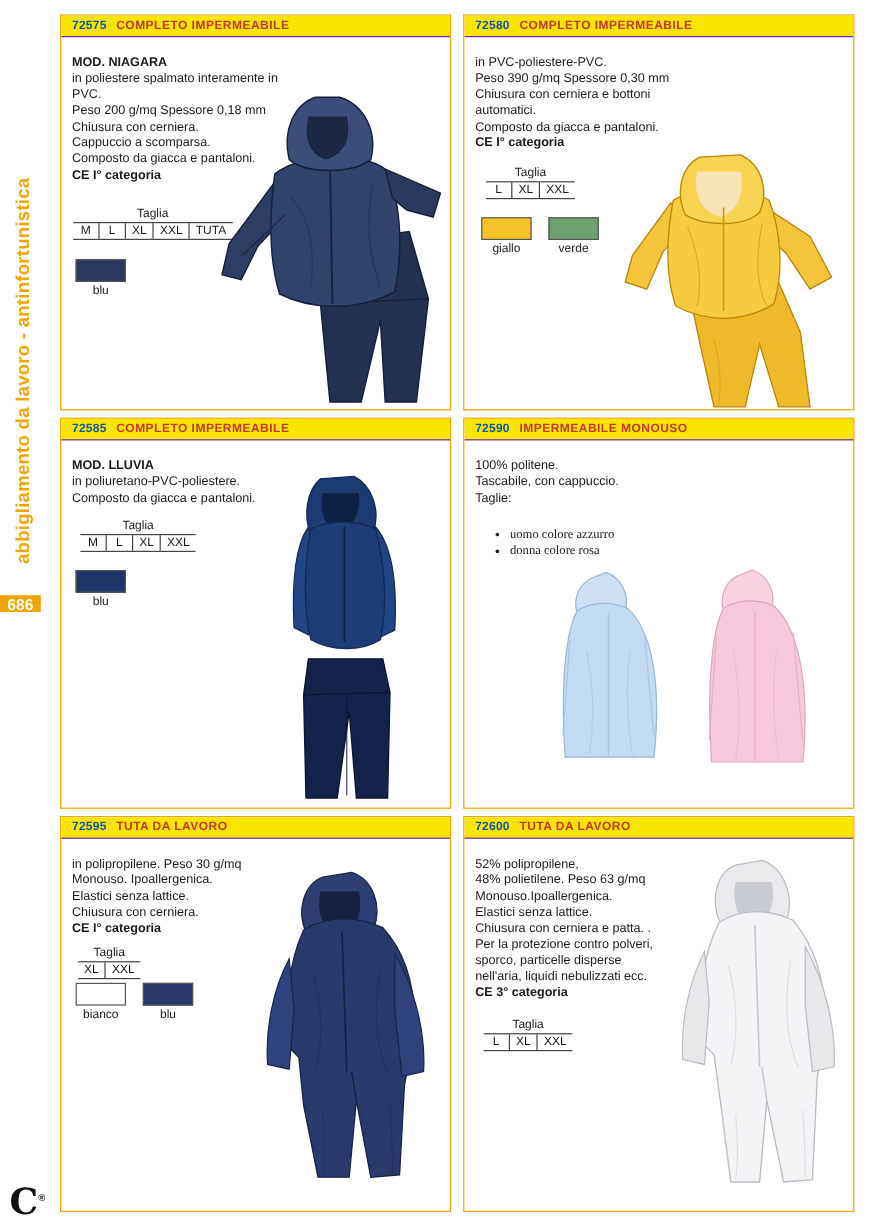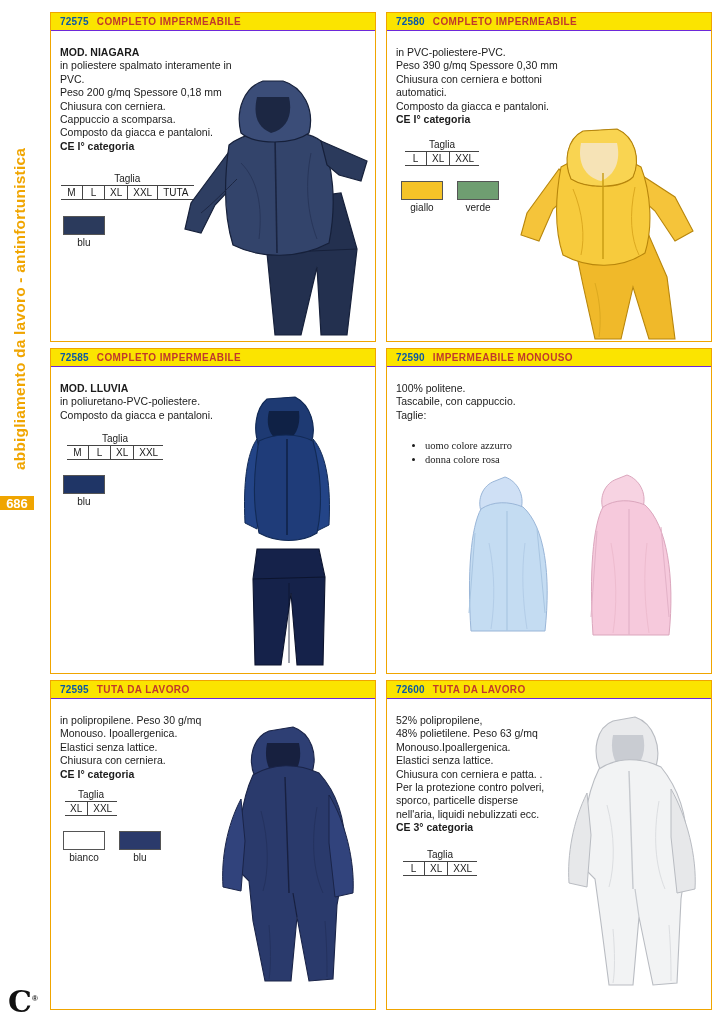--- a/index.html
+++ b/index.html
@@ -405,21 +405,21 @@
       </div>
 
       <div class="sizes" style="left:14px; top:90px;">
         <div class="sz-label">Taglia</div>
         <div class="sz-row">
           <div class="cell">XL</div>
           <div class="cell">XXL</div>
         </div>
       </div>
 
-      <div class="colors" style="left:12px; top:132px;">
+      <div class="colors" style="left:12px; top:120px;">
         <div class="color">
           <div class="swatch" style="background:#ffffff"></div>
           <span>bianco</span>
         </div>
         <div class="color">
           <div class="swatch" style="background:#2b3a6b"></div>
           <span>blu</span>
         </div>
       </div>
 

